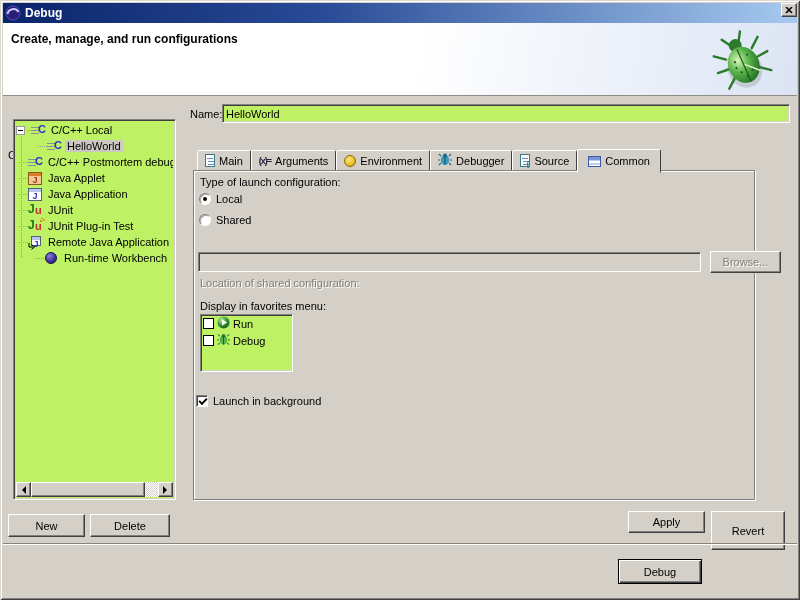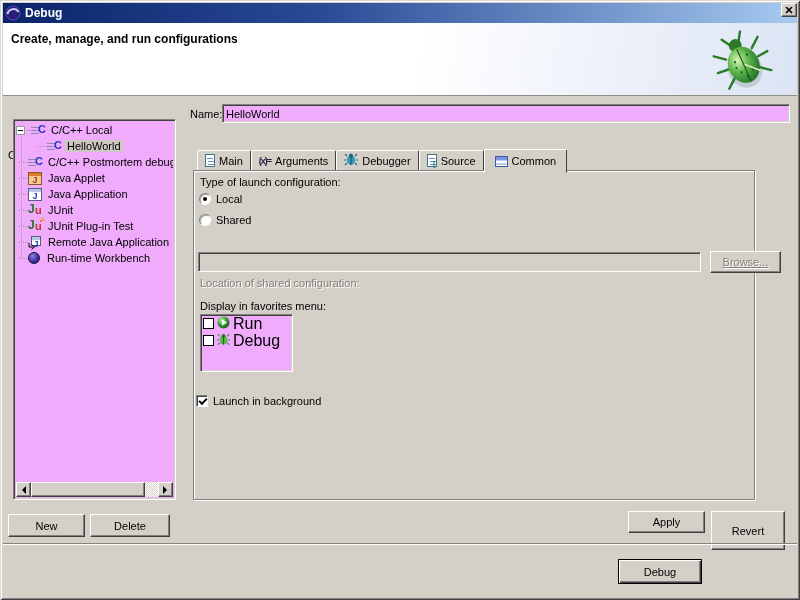--- a/index.html
+++ b/index.html
@@ -19,21 +19,21 @@
     border:1px solid; border-color:#fff #404040 #404040 #fff; box-shadow:inset -1px -1px 0 #808080;
     display:flex; align-items:center; justify-content:center; }
 
   
   .banner { left:3px; top:23px; right:3px; height:73px;
     background:linear-gradient(100deg,#ffffff 52%,#eef2fa 75%,#dce4f4); border-bottom:1px solid #908d86;text-align:center; }
   .banner-title { position:absolute; left:8px; top:9px; font-size:12px; font-weight:bold; color:#000; }
   .bug-art { position:absolute; right:22px; top:6px; }
 
   
-  .sunken { background:#f0abfc; border:1px solid; border-color:#808080 #fff #fff #808080;
+  .sunken { background:#bef264; border:1px solid; border-color:#808080 #fff #fff #808080;
     box-shadow:inset 1px 1px 0 #404040, inset -1px -1px 0 #d4d0c8; }
   .btn { background:#d4d0c8; border:1px solid; border-color:#fff #404040 #404040 #fff;
     box-shadow:inset -1px -1px 0 #808080; font-size:11px; color:#000;
     display:flex; align-items:center; justify-content:center; }
   .btn.default { border:1px solid #000;
     box-shadow:inset 1px 1px 0 #fff, inset -1px -1px 0 #404040, inset -2px -2px 0 #808080; }
   .btn.disabled { color:#827f77; text-shadow:1px 1px 0 #fff; }
 
   
   .tree-box { left:13px; top:119px; width:163px; height:381px; overflow:hidden; }
@@ -105,21 +105,21 @@
   .radio { width:12px; height:12px; border-radius:50%; background:#fff; border:1px solid;
     border-color:#808080 #fff #fff #808080; box-shadow:inset 1px 1px 0 #b0aca4; position:relative; flex:none; }
   .radio.on::after { content:""; position:absolute; left:3px; top:3px; width:4px; height:4px; border-radius:50%; background:#000; }
   .check { width:12px; height:12px; background:#fff; border:1px solid;
     border-color:#808080 #fff #fff #808080; box-shadow:inset 1px 1px 0 #404040; position:relative; flex:none; }
   .check.on::after { content:""; position:absolute; left:2px; top:2px; width:6px; height:3px;
     border-left:2px solid #000; border-bottom:2px solid #000; transform:rotate(-45deg); }
   .row { display:flex; align-items:center; gap:5px; }
   .flat-check { width:11px; height:11px; border:1px solid #000; background:#fff; flex:none; }
   .fav-box { left:200px; top:314px; width:93px; height:58px; }
-  .fav-item { display:flex; align-items:center; gap:3px; height:17px; padding:1px 2px; font-size:16px; }
+  .fav-item { display:flex; align-items:center; gap:3px; height:17px; padding:1px 2px; font-size:11px; }
 
   .sep { left:3px; right:3px; height:2px; border-top:1px solid #87837b; border-bottom:1px solid #fff; }
   input.field { font-family:"Liberation Sans","DejaVu Sans",sans-serif; font-size:11px; padding:1px 3px; outline:none; }
 </style>
 </head>
 <body>
 
 <div class="dialog">
 
   <div class="abs titlebar">
@@ -252,21 +252,21 @@
           <span class="win-ic">
               <span class="bar"></span>
               <b>J</b>
             </span>
           <svg width="8" height="7" viewBox="0 0 8 7">
               <path d="M1 0 V4 H5 M3.5 1.5 L6.5 4 L3.5 6.5" stroke="#000" stroke-width="1" fill="none"></path>
             </svg>
         </span>
         <span class="tlabel">Remote Java Application</span>
       </div>
-      <div class="trow" style="padding-left:2px">
+      <div class="trow" style="padding-left:19px">
         <span class="hstub"></span>
         <span class="ticon">
             <span class="sphere"></span>
           </span>
         <span class="tlabel">Run-time Workbench</span>
       </div>
     </div>
     <div class="hscroll">
       <span class="sb-btn btn">
           <span class="arr-l"></span>
@@ -288,20 +288,24 @@
   <div class="abs tabs">
     <div class="tab">
       <span class="doc">
           <i></i>
         </span>
       <span>Main</span>
     </div>
     <div class="tab">
       <span class="glyph-ic">(x)=</span>
       <span>Arguments</span>
+    </div>
+    <div class="tab">
+      <span class="env-ic"></span>
+      <span>Environment</span>
     </div>
     <div class="tab">
       <span>
         <svg width="14" height="13" viewBox="0 0 14 13">
           <g stroke="#1f6a8a" stroke-width="1.1" fill="none">
             <path d="M3 3 L1 1"></path>
               <path d="M2 7 L0 7"></path>
               <path d="M3 10 L1 12"></path>
             <path d="M11 3 L13 1"></path>
               <path d="M12 7 L14 7"></path>
@@ -332,21 +336,21 @@
   <div class="abs row txt" style="left:199px; top:193px;">
     <span class="radio on"></span>
     <span>Local</span>
   </div>
   <div class="abs row txt" style="left:199px; top:214px;">
     <span class="radio"></span>
     <span>Shared</span>
   </div>
   <div class="abs txt gray" style="left:200px; top:236px;margin-top:41px;">Location of shared configuration:</div>
   <input class="abs sunken field" style="left: 198px; top: 252px; width: 503px; height: 20px; background: rgb(212, 208, 200);" value="">
-  <div class="abs btn disabled" style="left:710px; top:251px; width:71px; height:22px;text-decoration:underline;">Browse...</div>
+  <div class="abs btn disabled" style="left:710px; top:251px; width:71px; height:22px;">Browse...</div>
 
   <div class="abs txt" style="left:200px; top:300px;">Display in favorites menu:</div>
   <div class="abs sunken fav-box">
     <div class="fav-item">
       <span class="flat-check"></span>
       <span>
         <svg width="13" height="13" viewBox="0 0 13 13">
           <defs>
               <radialGradient id="grun" cx="35%" cy="30%" r="75%">
             <stop offset="0%" stop-color="#b8f0a0"></stop>

